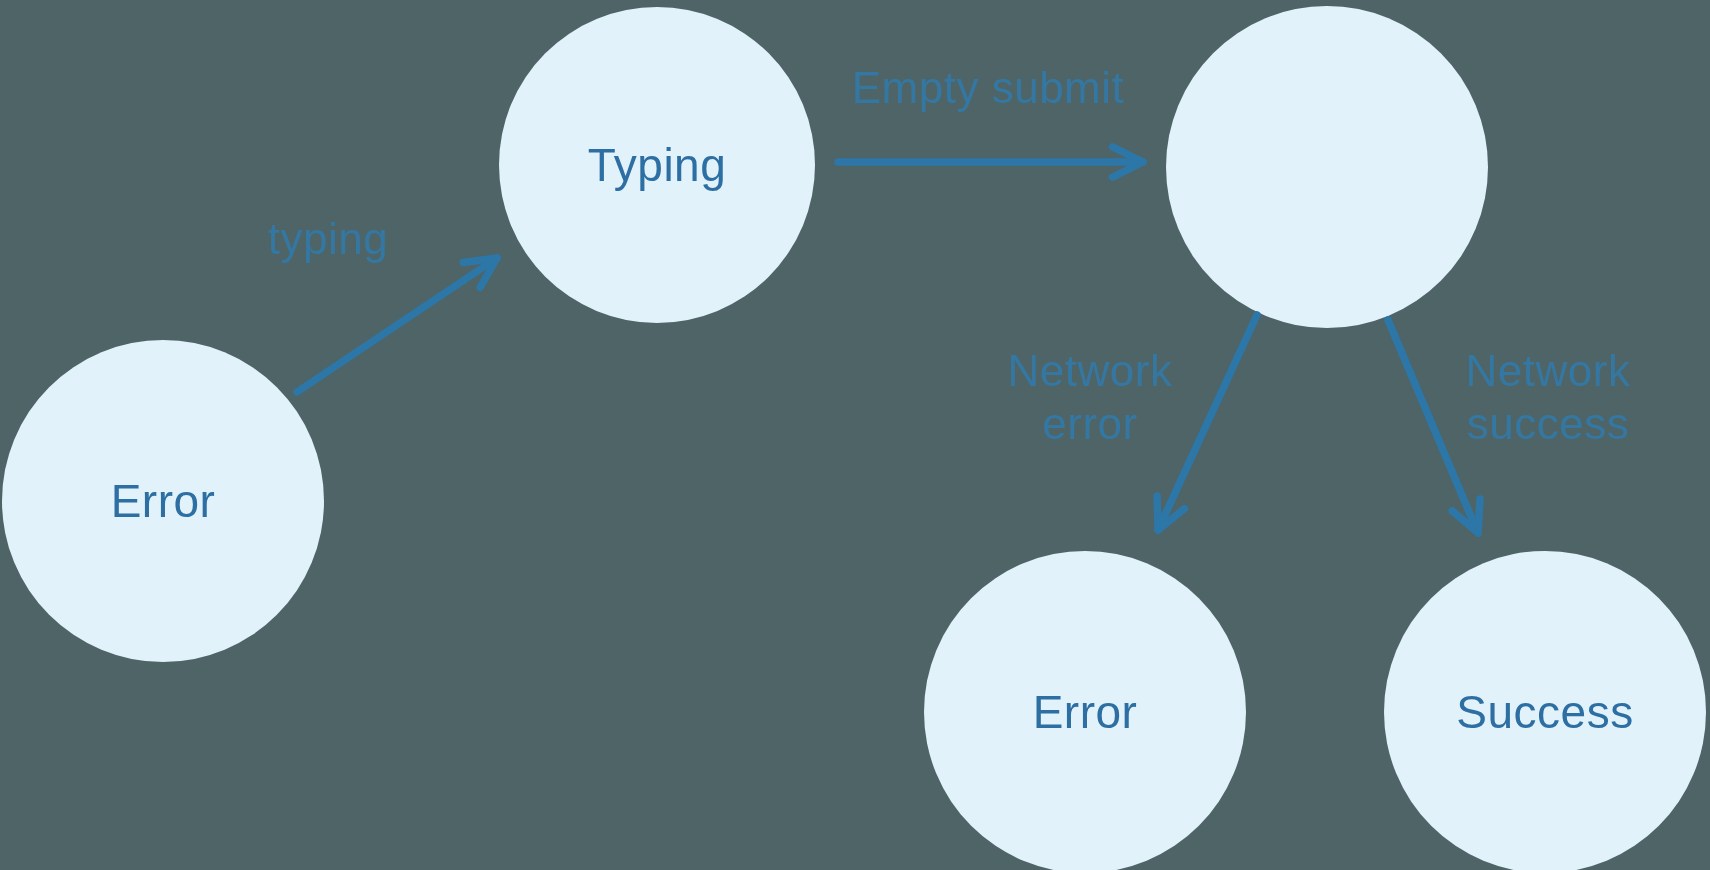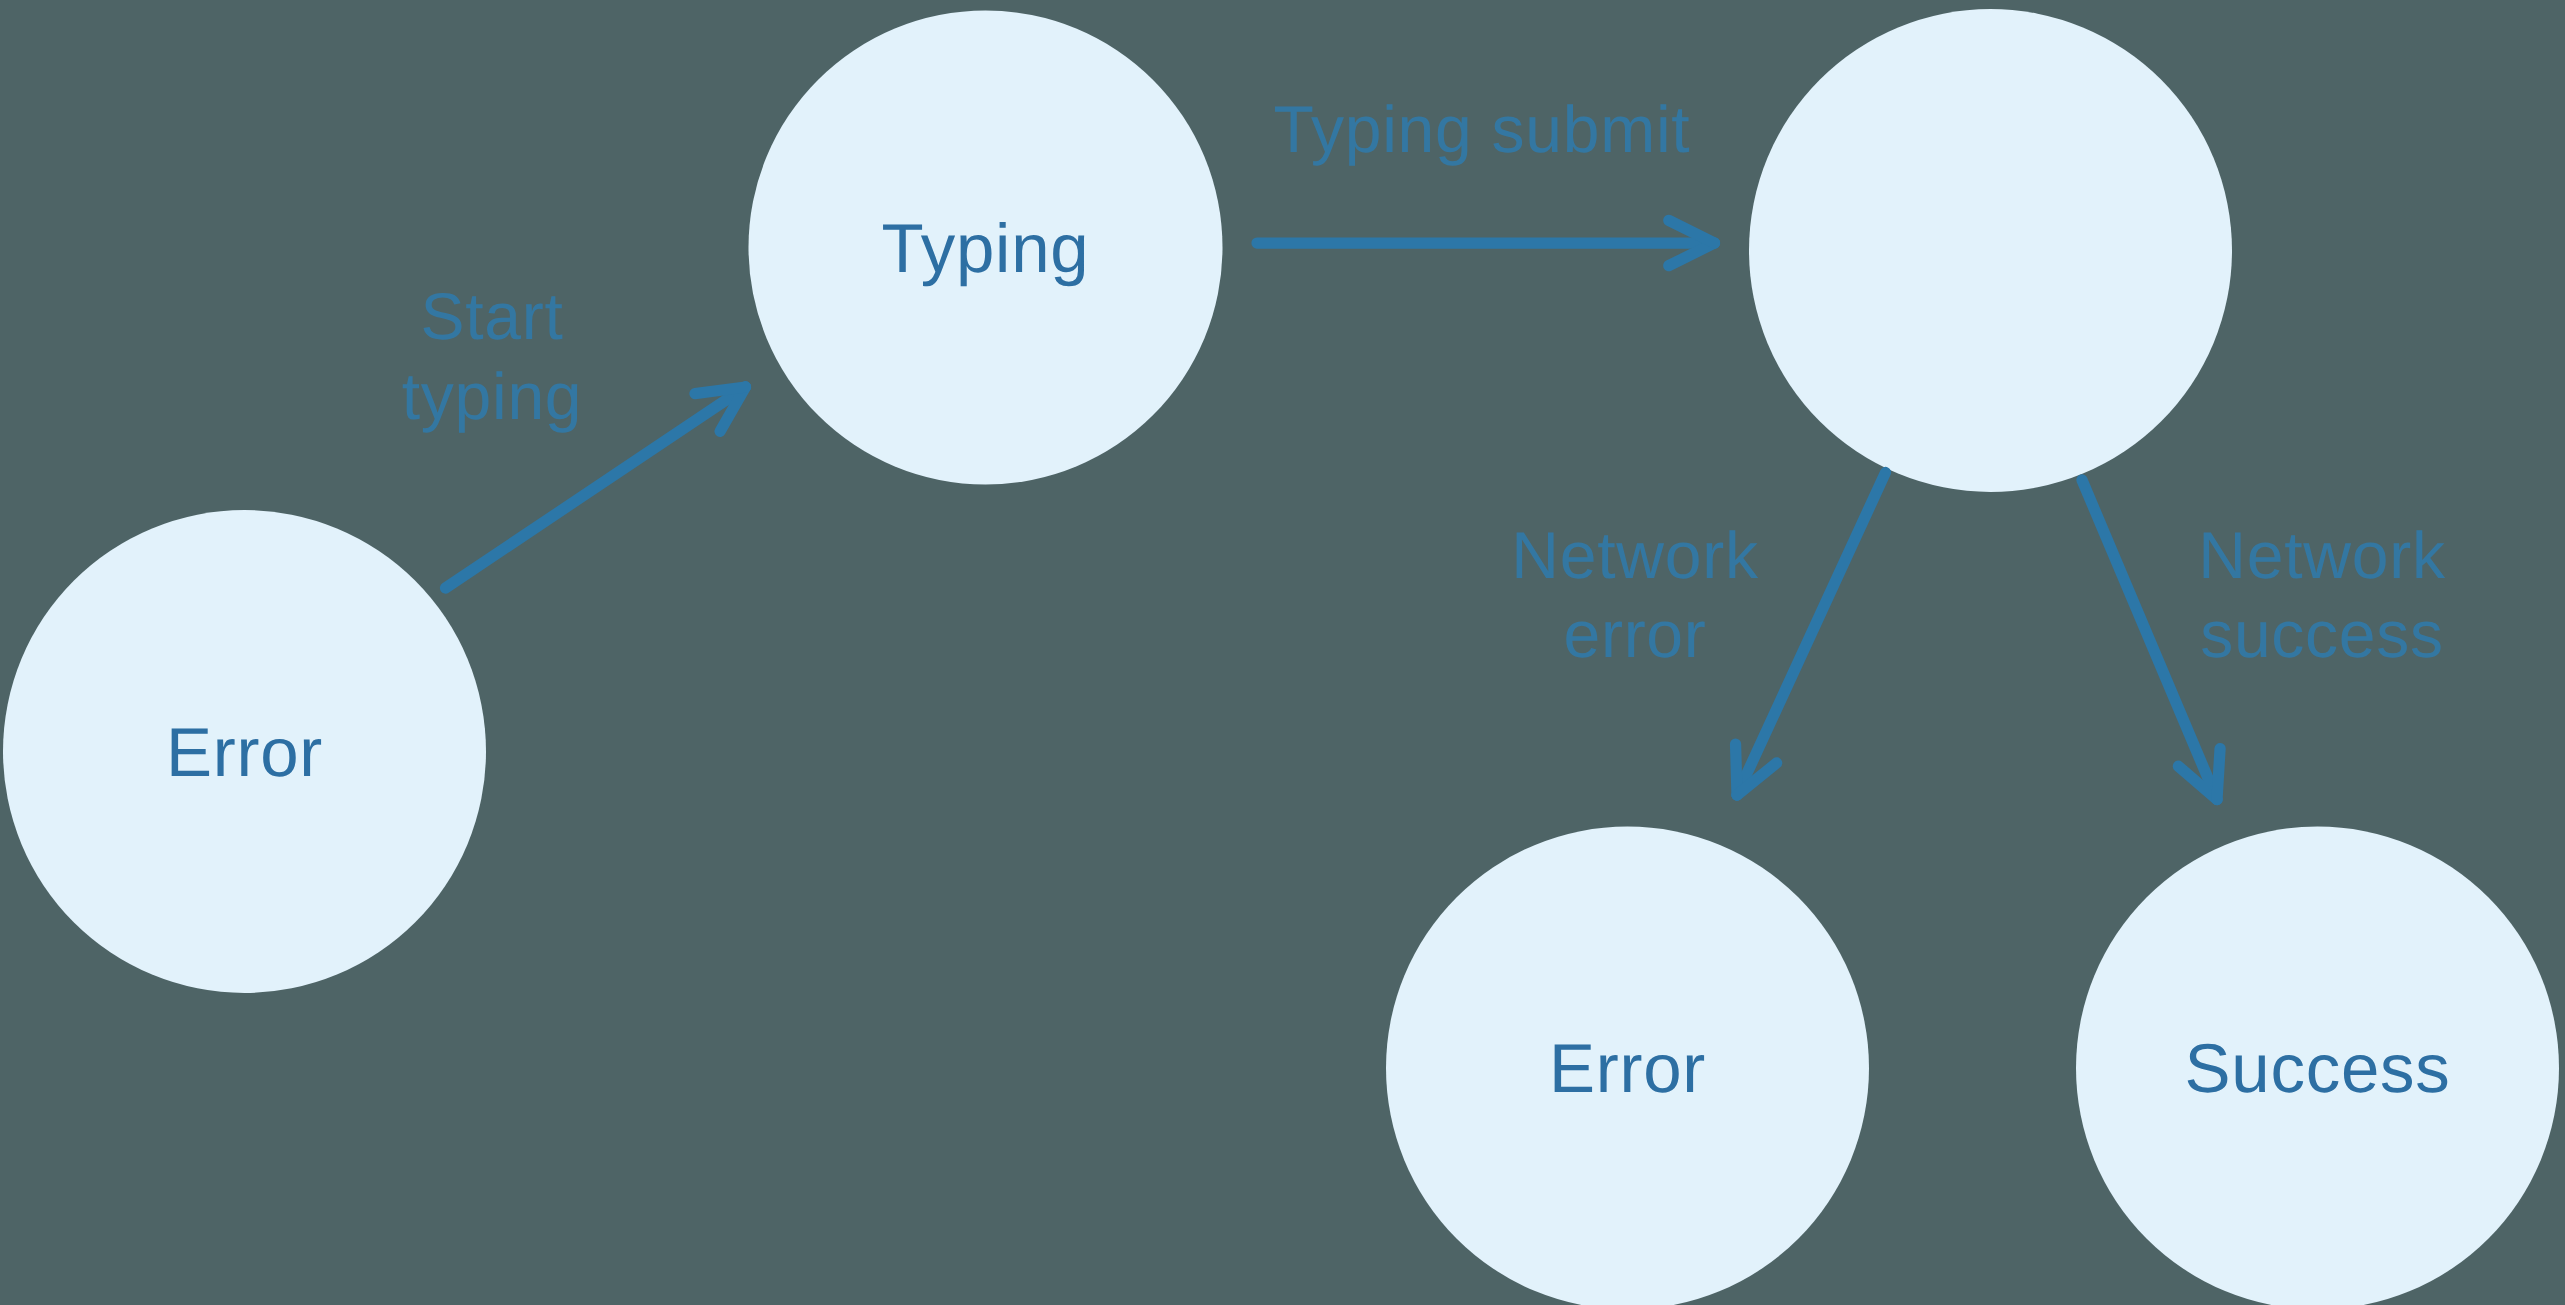--- a/index.html
+++ b/index.html
@@ -70,25 +70,24 @@
         <line x1="1478" y1="533" x2="1480.0462054383706" y2="499.0616287470365"></line>
       </g>
     </svg>
 
   <div class="node-label" style="left: 163px; top: 501px;">Error</div>
   <div class="node-label" style="left: 657px; top: 165px;">Typing</div>
   <div class="node-label" style="left: 1085px; top: 712px;">Error</div>
   <div class="node-label" style="left: 1545px; top: 712px;">Success</div>
 
   <div class="edge-label" style="left: 328px; top: 238px;">
-    <div>Start</div>
     <div>typing</div>
   </div>
   <div class="edge-label" style="left: 988px; top: 87px;">
-    <div>Typing submit</div>
+    <div>Empty submit</div>
   </div>
   <div class="edge-label" style="left: 1090px; top: 397px;">
     <div>Network</div>
     <div>error</div>
   </div>
   <div class="edge-label" style="left: 1548px; top: 397px;">
     <div>Network</div>
     <div>success</div>
   </div>
 </div>

